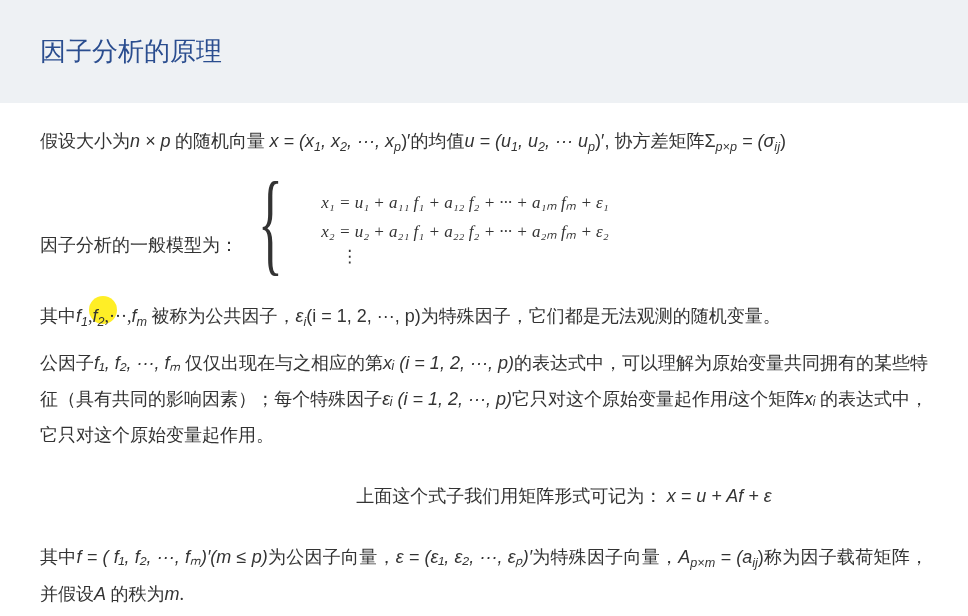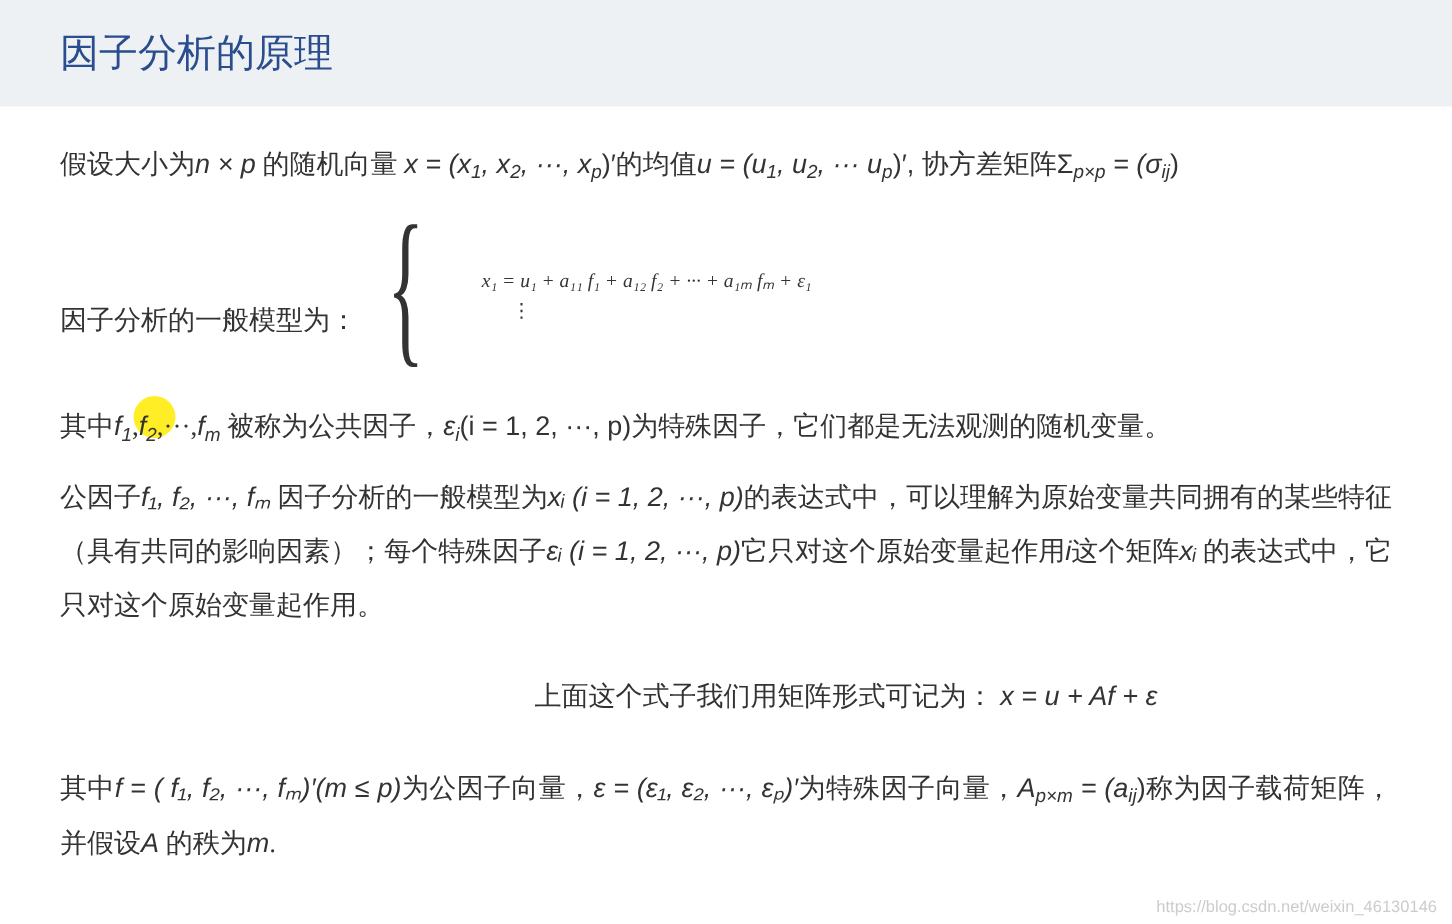--- a/index.html
+++ b/index.html
@@ -6,21 +6,21 @@
     margin: 0;
     padding: 0;
     font-family: "Songti SC", "SimSun", "STSong", serif;
     font-size: 18px;
     color: #333;
     background: #fff;
     width: 968px;
   }
   .header {
     background: #eef1f4;
-    padding: 18px 40px;
+    padding: 34px 40px;
     font-size: 26px;
     color: #2a4d8f;
     font-weight: 500;
   }
   .content {
     padding: 20px 40px 30px 40px;
     line-height: 2.0;
     position: relative;
   }
   .para {
@@ -59,21 +59,21 @@
     color: #333;
     position: relative;
     top: -4px;
   }
   .equations {
     display: flex;
     flex-direction: column;
     gap: 4px;
     font-family: "Cambria Math", "STIX", "Times New Roman", serif;
     font-style: italic;
-    font-size: 13px;
+    font-size: 17px;
     line-height: 1.5;
   }
   .vdots {
     font-style: normal;
     padding-left: 20px;
     line-height: 0.9;
   }
   .center-line {
     text-align: center;
     margin: 25px 0;
@@ -112,30 +112,31 @@
 
   <p class="para">
     <span>假设大小为</span><span class="mi">n × p</span><span> 的随机向量 </span><span class="mi"><span>x = (x</span><span class="sub">1</span><span>, x</span><span class="sub">2</span><span>, ···, x</span><span class="sub">p</span><span class="pr">)′</span></span><span>的均值</span><span class="mi"><span>u = (u</span><span class="sub">1</span><span>, u</span><span class="sub">2</span><span>, ··· u</span><span class="sub">p</span><span class="pr">)′, </span></span><span>协方差矩阵</span><span class="mi"><span class="rm">Σ</span><span class="sub">p×p</span><span> = (σ</span><span class="sub">ij</span><span class="pr">)</span></span>
   </p>
 
   <div class="model-row">
     <div class="model-label">因子分析的一般模型为：</div>
     <div class="brace">{</div>
     <div class="equations">
       <div>x₁ = u₁ + a₁₁ f₁ + a₁₂ f₂ + ··· + a₁ₘ fₘ + ε₁</div>
+      <div>x₂ = u₂ + a₂₁ f₁ + a₂₂ f₂ + ··· + a₂ₘ fₘ + ε₂</div>
       <div class="vdots">⋮</div>
     </div>
   </div>
 
   <p class="para" style="position:relative; z-index:0;">
     <span>其中</span><span class="mi"><span>f</span><span class="sub">1</span></span><span class="pr">,</span><span class="hl-wrap"><span class="highlight"></span><span class="text"><span class="mi"><span>f</span><span class="sub">2</span></span><span class="pr">,···,</span></span></span><span class="mi"><span>f</span><span class="sub">m</span></span><span> 被称为公共因子，</span><span class="mi"><span>ε</span><span class="sub">i</span><span class="rm">(i = 1, 2, ···, p)</span></span><span>为特殊因子，它们都是无法观测的随机变量。</span>
   </p>
 
   <p class="para">
-    <span>公因子</span><span class="mi">f₁, f₂, ···, fₘ</span><span> 因子分析的一般模型为</span><span class="mi">xᵢ (i = 1, 2, ···, p)</span><span>的表达式中，可以理解为原始变量共同拥有的某些特征（具有共同的影响因素）；每个特殊因子</span><span class="mi">εᵢ (i = 1, 2, ···, p)</span><span>它只对这个原始变量起作用</span><span class="mi">i</span><span>这个矩阵</span><span class="mi">xᵢ</span><span> 的表达式中，它只对这个原始变量起作用。</span>
+    <span>公因子</span><span class="mi">f₁, f₂, ···, fₘ</span><span> 仅仅出现在与之相应的第</span><span class="mi">xᵢ (i = 1, 2, ···, p)</span><span>的表达式中，可以理解为原始变量共同拥有的某些特征（具有共同的影响因素）；每个特殊因子</span><span class="mi">εᵢ (i = 1, 2, ···, p)</span><span>它只对这个原始变量起作用</span><span class="mi">i</span><span>这个矩阵</span><span class="mi">xᵢ</span><span> 的表达式中，它只对这个原始变量起作用。</span>
   </p>
 
   <p class="para center-line">
     <span class="indent"></span><span>上面这个式子我们用矩阵形式可记为：</span> <span class="mi">x = u + Af + ε</span>
   </p>
 
   <p class="para">
     <span>其中</span><span class="mi">f = ( f₁, f₂, ···, fₘ)′(m ≤ p)</span><span>为公因子向量，</span><span class="mi">ε = (ε₁, ε₂, ···, εₚ)′</span><span>为特殊因子向量，</span><span class="mi"><span>A</span><span class="sub">p×m</span><span> = (a</span><span class="sub">ij</span><span class="pr">)</span></span><span>称为因子载荷矩阵，并假设</span><span class="mi">A</span><span> 的秩为</span><span class="mi">m</span><span>.</span>
   </p>
 

